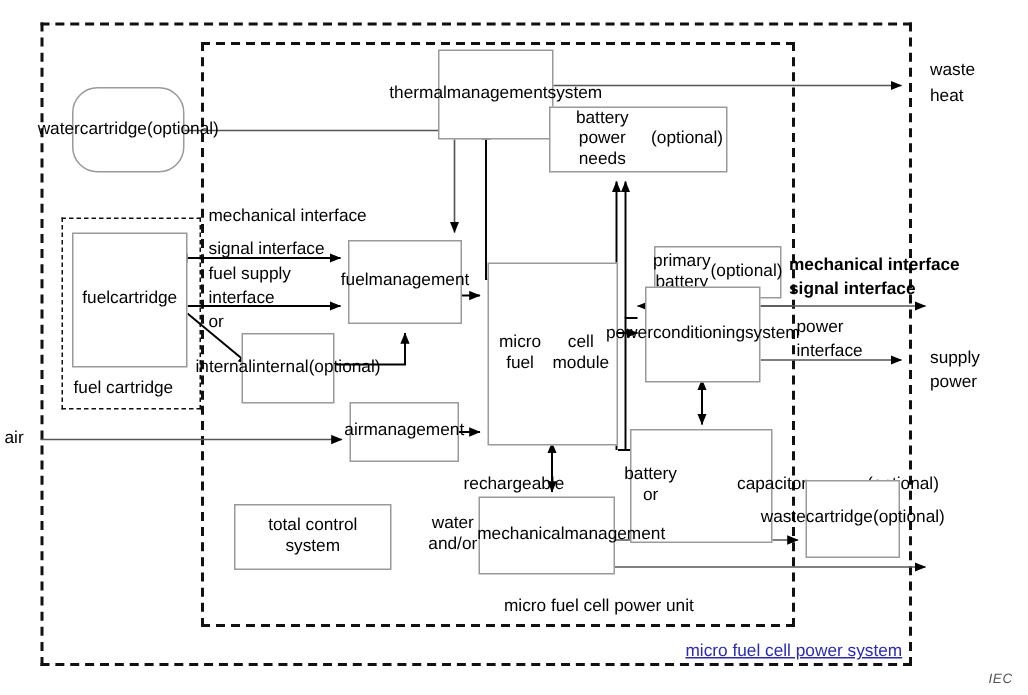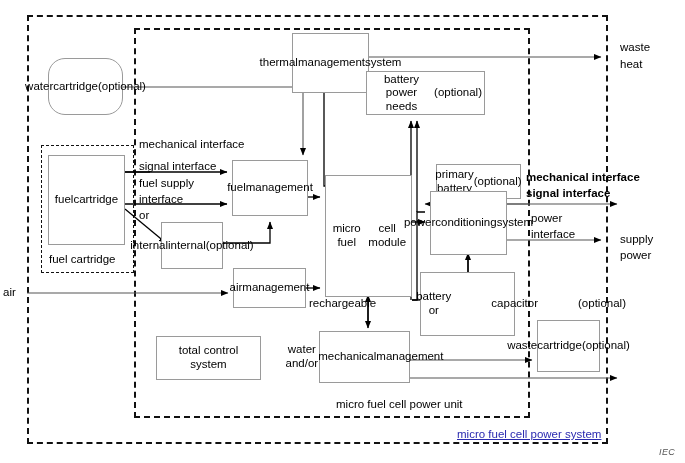--- a/index.html
+++ b/index.html
@@ -153,21 +153,21 @@
       <span style="display:block">micro fuel</span>
       <span style="display:block">cell module</span>
     </div>
 
   <div class="box" style="left:430px;top:191px;width:77px;height:64px;">
       <span style="display:block">power</span>
       <span style="display:block">conditioning</span>
       <span style="display:block">system</span>
     </div>
 
-  <div class="box" style="left:420px;top:272px;width:95px;height:64px;gap:40px;">
+  <div class="box" style="left:420px;top:286px;width:95px;height:76px;gap:40px;">
       <span style="display:block">rechargeable</span>
       <span style="display:block">battery or</span>
       <span style="display:block">capacitor</span>
       <span style="display:block">(optional)</span>
     </div>
 
   <div class="box" style="left:319px;top:331px;width:91px;height:52px;">
       <span style="display:block">water and/or</span>
       <span style="display:block">mechanical</span>
       <span style="display:block">management</span>

